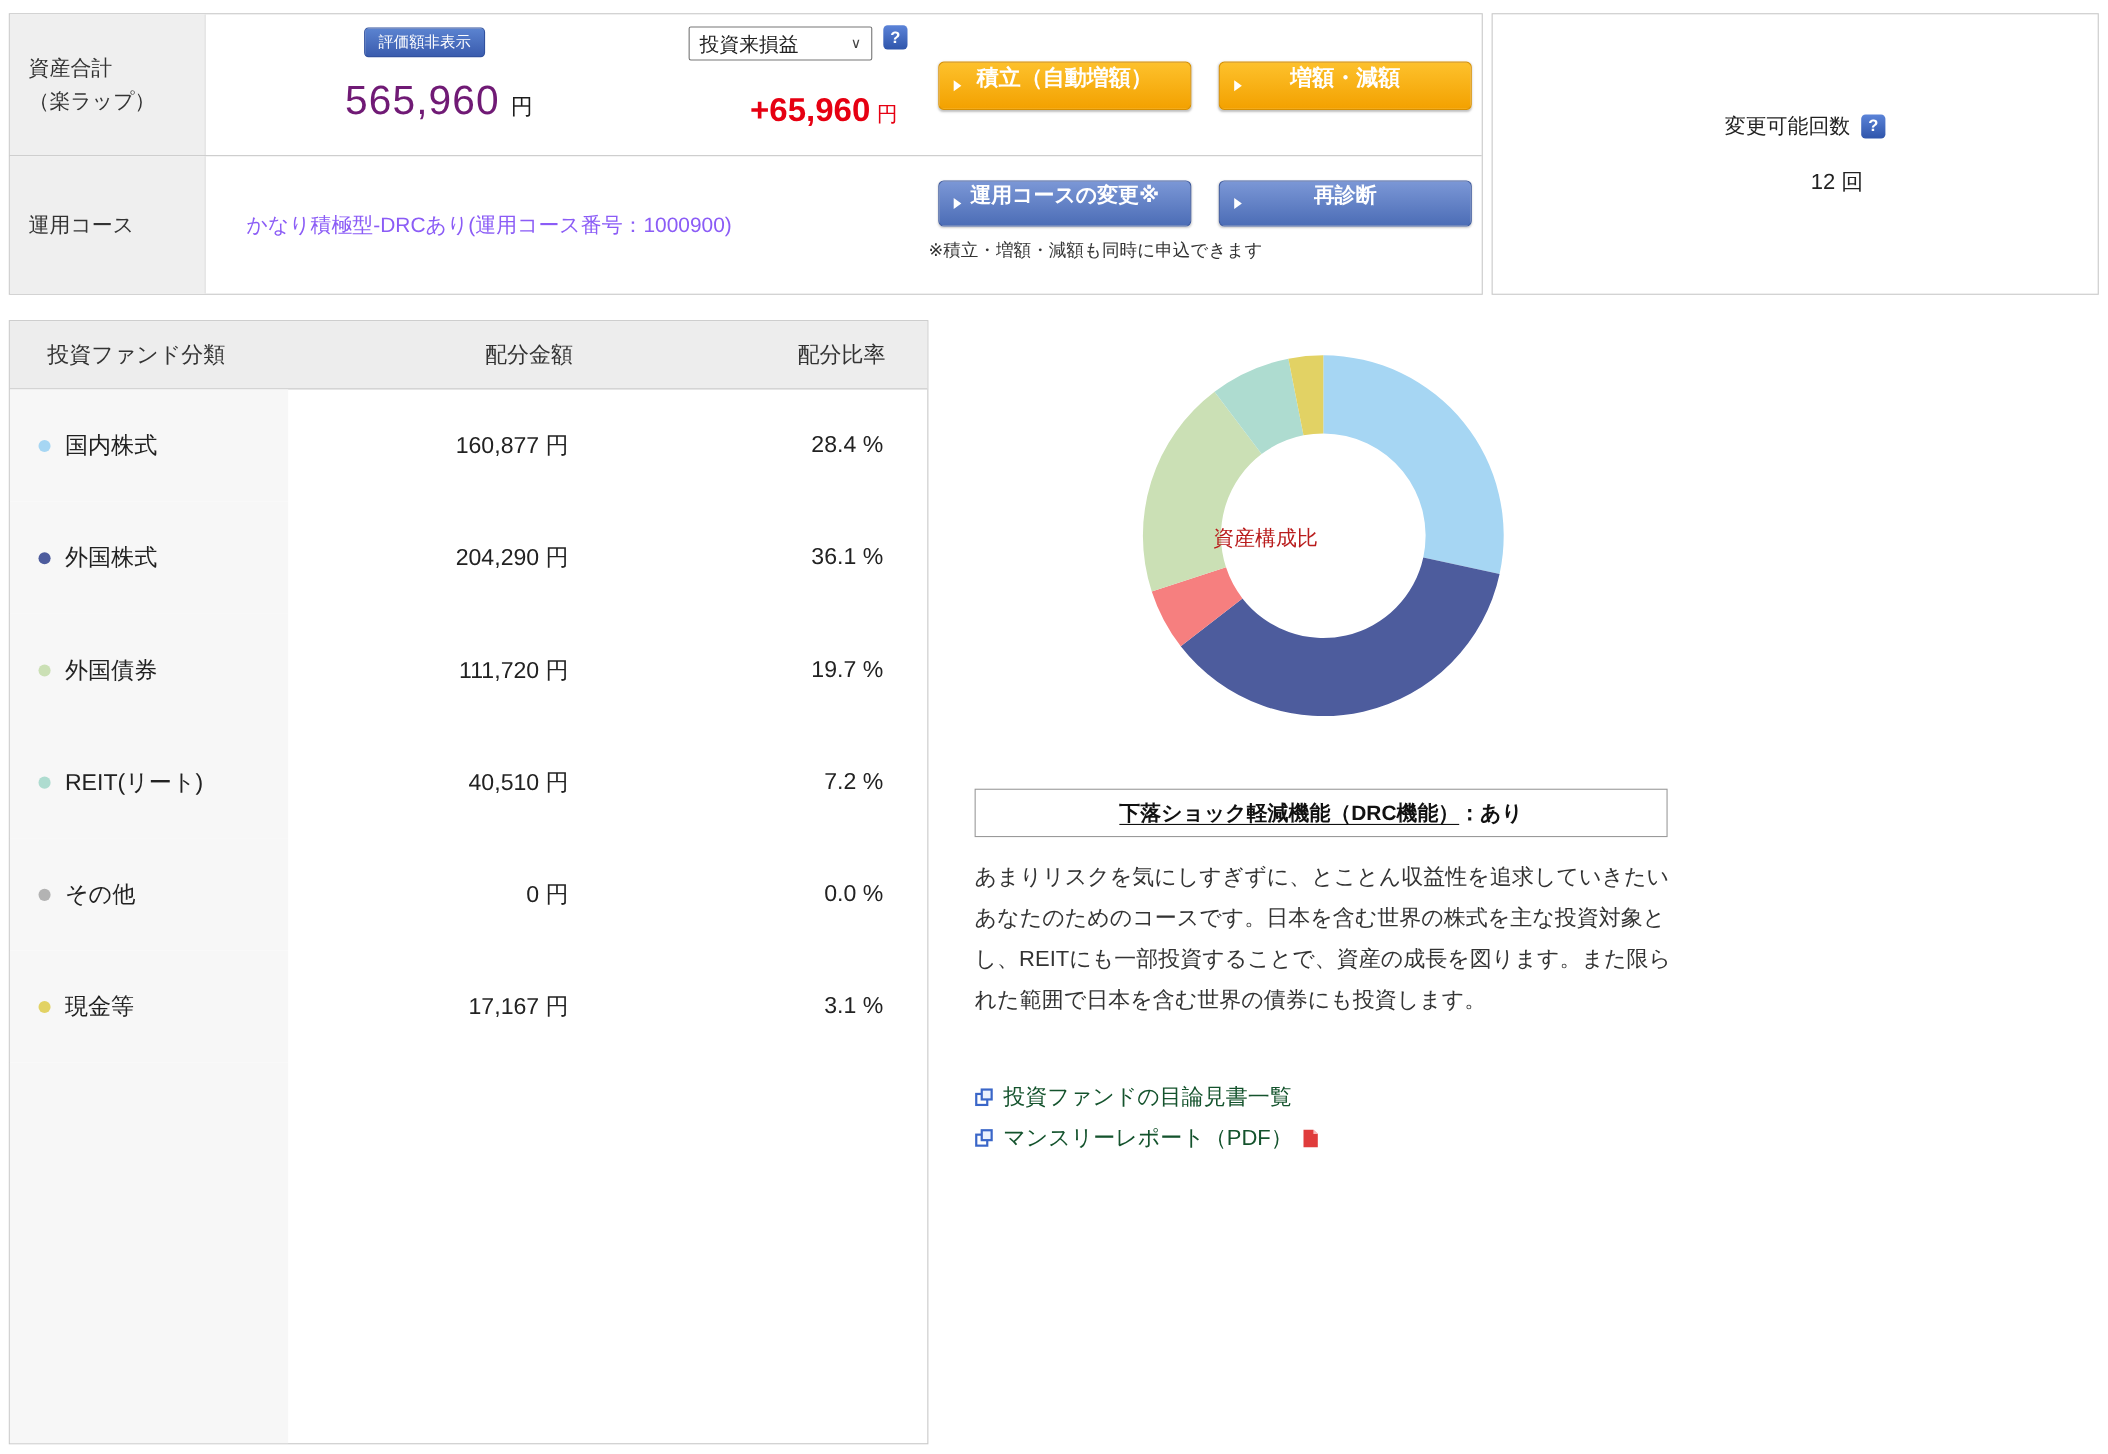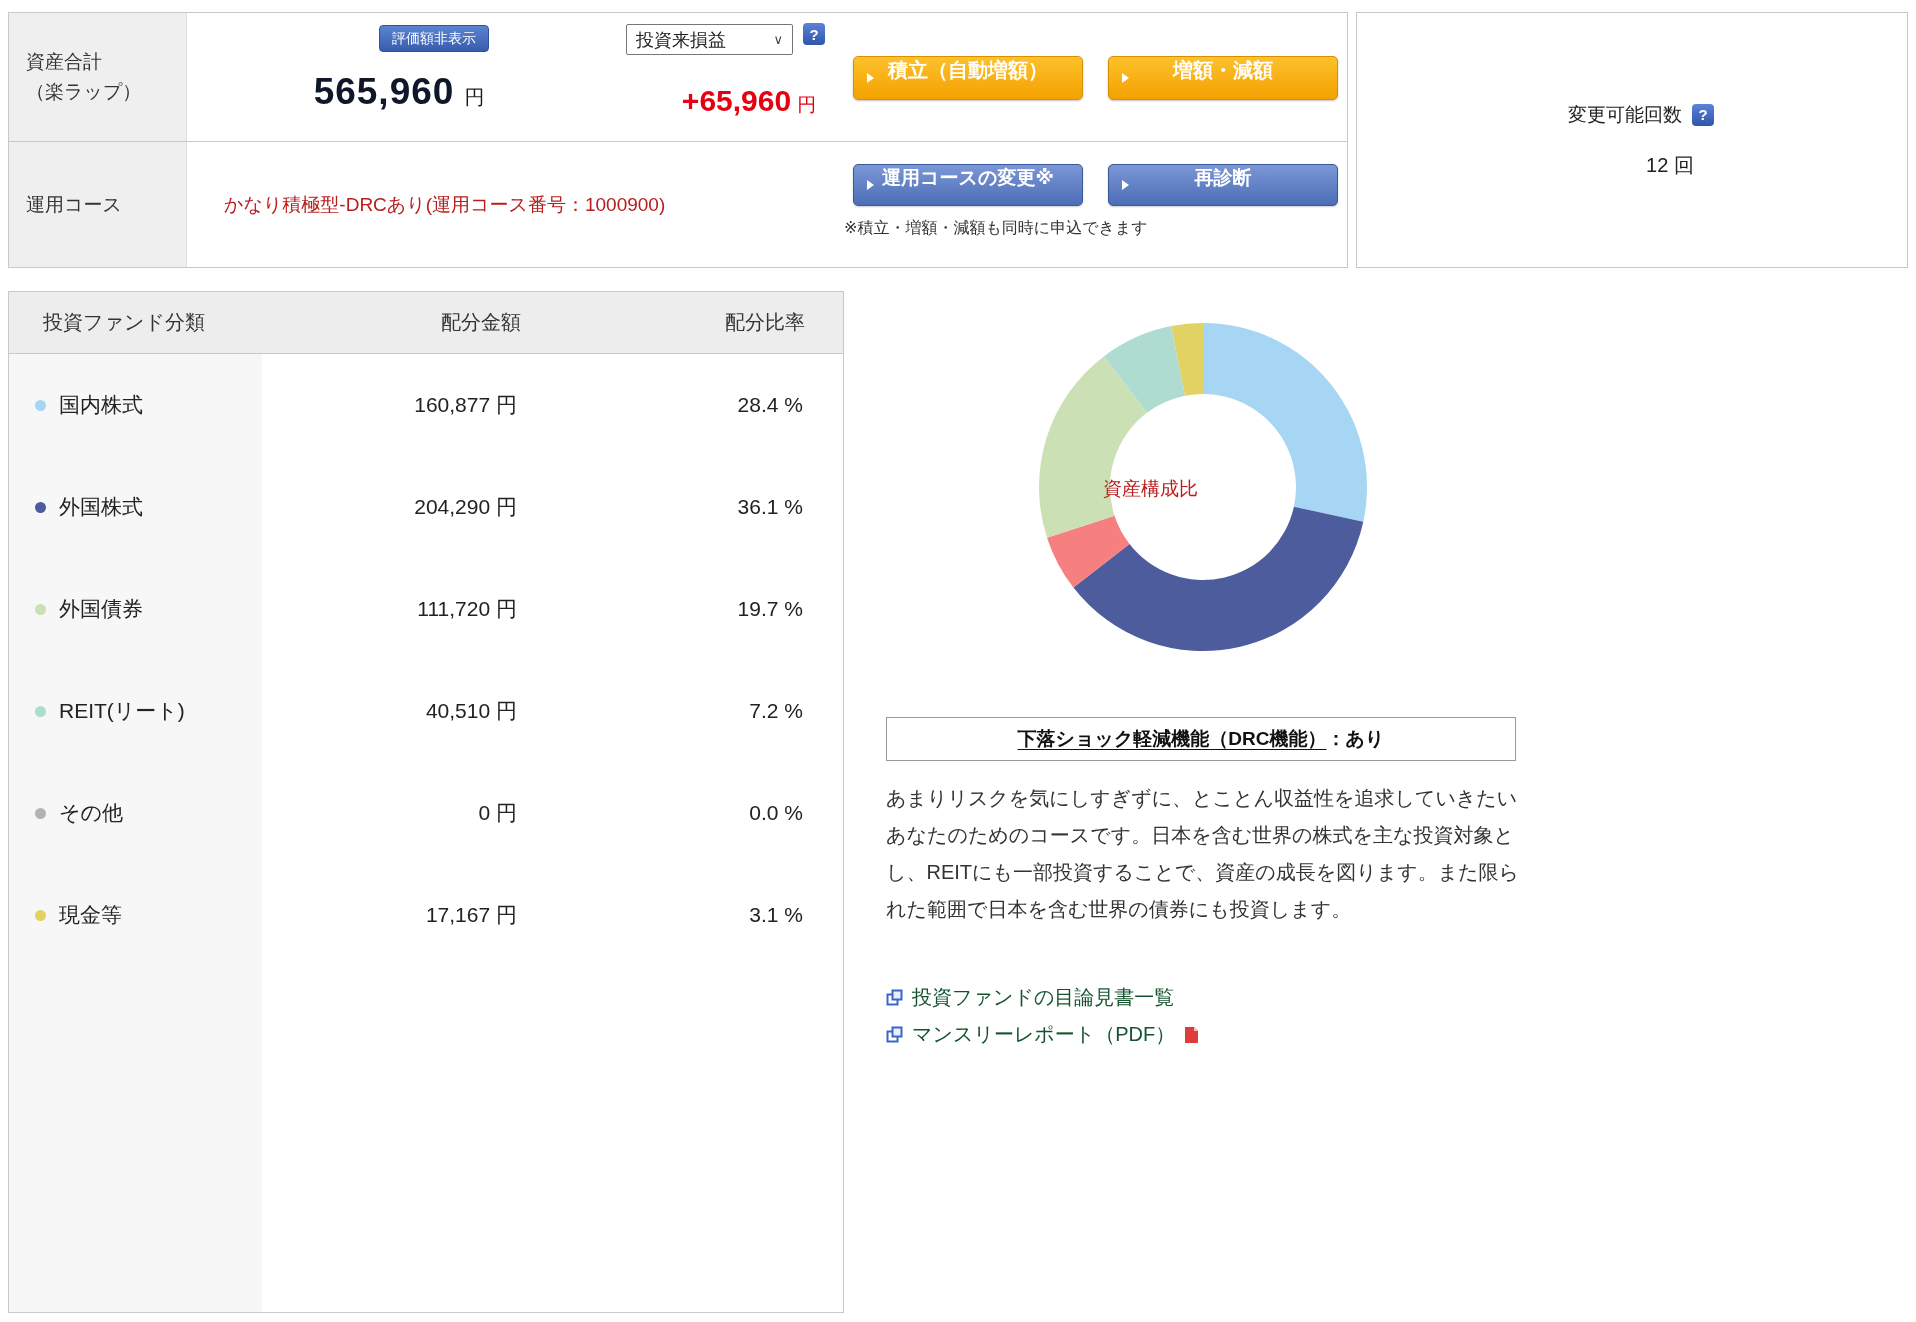--- a/index.html
+++ b/index.html
@@ -15,24 +15,24 @@
   .row2 { position:absolute; left:0; top:128px; right:0; bottom:0; border-top:1px solid #c9c9c9; }
   .label-cell {
     position:absolute; left:0; top:0; bottom:0; width:178px; background:#efefef;
     display:flex; flex-direction:column; justify-content:center; gap:4px;
     padding-left:17px; font-size:19px; color:#333; border-right:1px solid #e0e0e0;
   }
   .hide-badge {
     position:absolute; left:322px; top:12px; height:27px; padding:0 12px;
     background:linear-gradient(180deg,#5b83d0,#3a5cae); color:#fff; font-size:14px;
     border:1px solid #31519e; border-radius:4px; cursor:pointer;
-    font-family:inherit; display:flex; align-items:center;margin-left:48px;
+    font-family:inherit; display:flex; align-items:center;
   }
   .total-value { position:absolute; left:230px; top:58px; width:320px; text-align:center; white-space:nowrap; }
-  .total-value .big { font-size:37px; font-weight:bold; color:#0f172a; letter-spacing:1px; }
+  .total-value .big { font-size:37px; font-weight:normal; color:#701a75; letter-spacing:1px; }
   .total-value .unit { font-size:20px; margin-left:10px; color:#1c1c1c; }
   .pl-select {
     position:absolute; left:617px; top:11px; width:167px; height:31px;
     border:1px solid #767676; background:#fff; border-radius:2px;
     display:flex; align-items:center; justify-content:space-between;
     padding:0 9px; font-size:18px; cursor:pointer;
   }
   .pl-select .caret { font-size:13px; color:#444; }
   .help {
     width:22px; height:22px; border-radius:4px; flex:0 0 auto;
@@ -50,21 +50,21 @@
   .btn-orange { height:44px; top:43px; font-size:20px;
     background:linear-gradient(180deg,#fdc12c 0%,#f3a100 100%);
     border:1px solid #d79000; box-shadow:0 1px 2px rgba(0,0,0,.25); }
   .btn-blue { height:42px; top:22px; font-size:19px;
     background:linear-gradient(180deg,#7b97d6 0%,#4c6db6 100%);
     border:1px solid #3c589c; box-shadow:0 1px 2px rgba(0,0,0,.2); }
   .pos1 { left:844px; } .pos2 { left:1099px; }
   .tri { position:absolute; left:13px; top:50%; transform:translateY(-50%);
     width:0; height:0; border-left:7px solid #fff;
     border-top:5px solid transparent; border-bottom:5px solid transparent; }
-  .course-text { position:absolute; left:215px; top:0; height:100%; display:flex; align-items:center; font-size:19px; color:#b91c1c;text-align:center; }
+  .course-text { position:absolute; left:215px; top:0; height:100%; display:flex; align-items:center; font-size:19px; color:#8b5cf6;text-align:center; }
   .note { position:absolute; left:835px; top:76px; font-size:16px; color:#333; }
 
   
   .top-right { position:absolute; left:1356px; top:12px; width:552px; height:256px; border:1px solid #c9c9c9;
     display:flex; flex-direction:column; justify-content:center; padding-left:18px; gap:24px;align-items:center; }
   .cc-row { display:flex; align-items:center; gap:10px; font-size:19px; color:#222; }
   .cc-value { font-size:20px; margin-left:58px; color:#222; }
 
   
   .table-box { position:absolute; left:8px; top:291px; width:836px; height:1022px;

